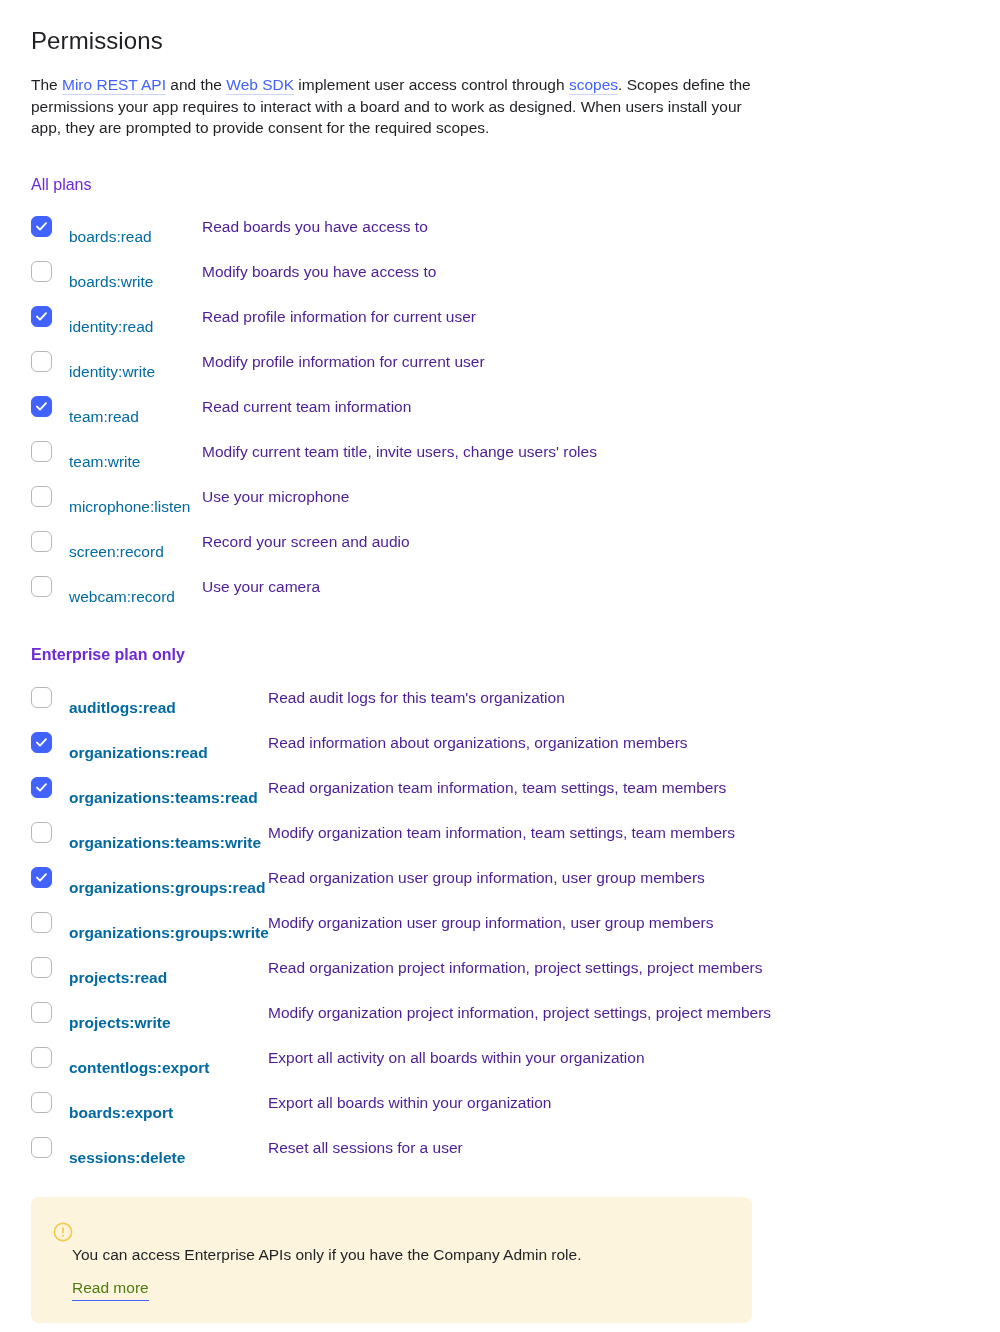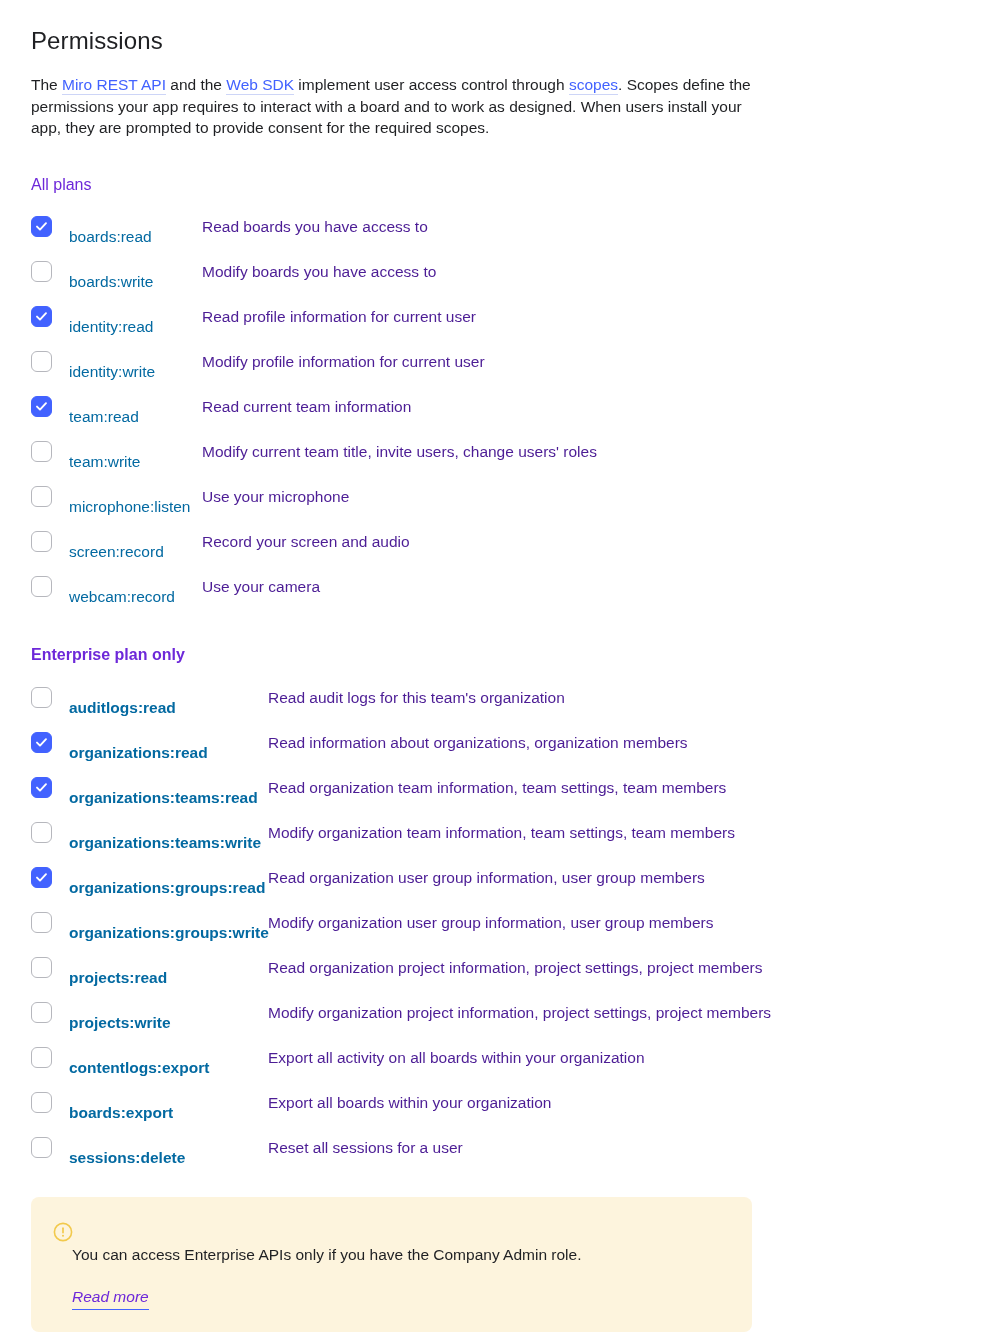--- a/index.html
+++ b/index.html
@@ -124,25 +124,24 @@
     margin-top: 3px;
   }
   .callout-body {
     padding-left: 19px;
     font-size: 15.5px;
     line-height: 25px;
     color: #1f2023;
   }
   a.callout-link {
     display: inline-block;
-    margin-top: 17px;
-    color: #6d28d9;
+    margin-top: 8px;
+    color: #4d7c0f;
     text-decoration: none;
     border-bottom: 1px solid #4262ff;
-    font-style: italic;
   }
 
   .install-button {
     margin-top: 31px;
     display: inline-block;
     background: #4262ff;
     color: #ffffff;
     font-size: 16px;
     font-weight: 700;
     font-family: "Liberation Sans", sans-serif;

